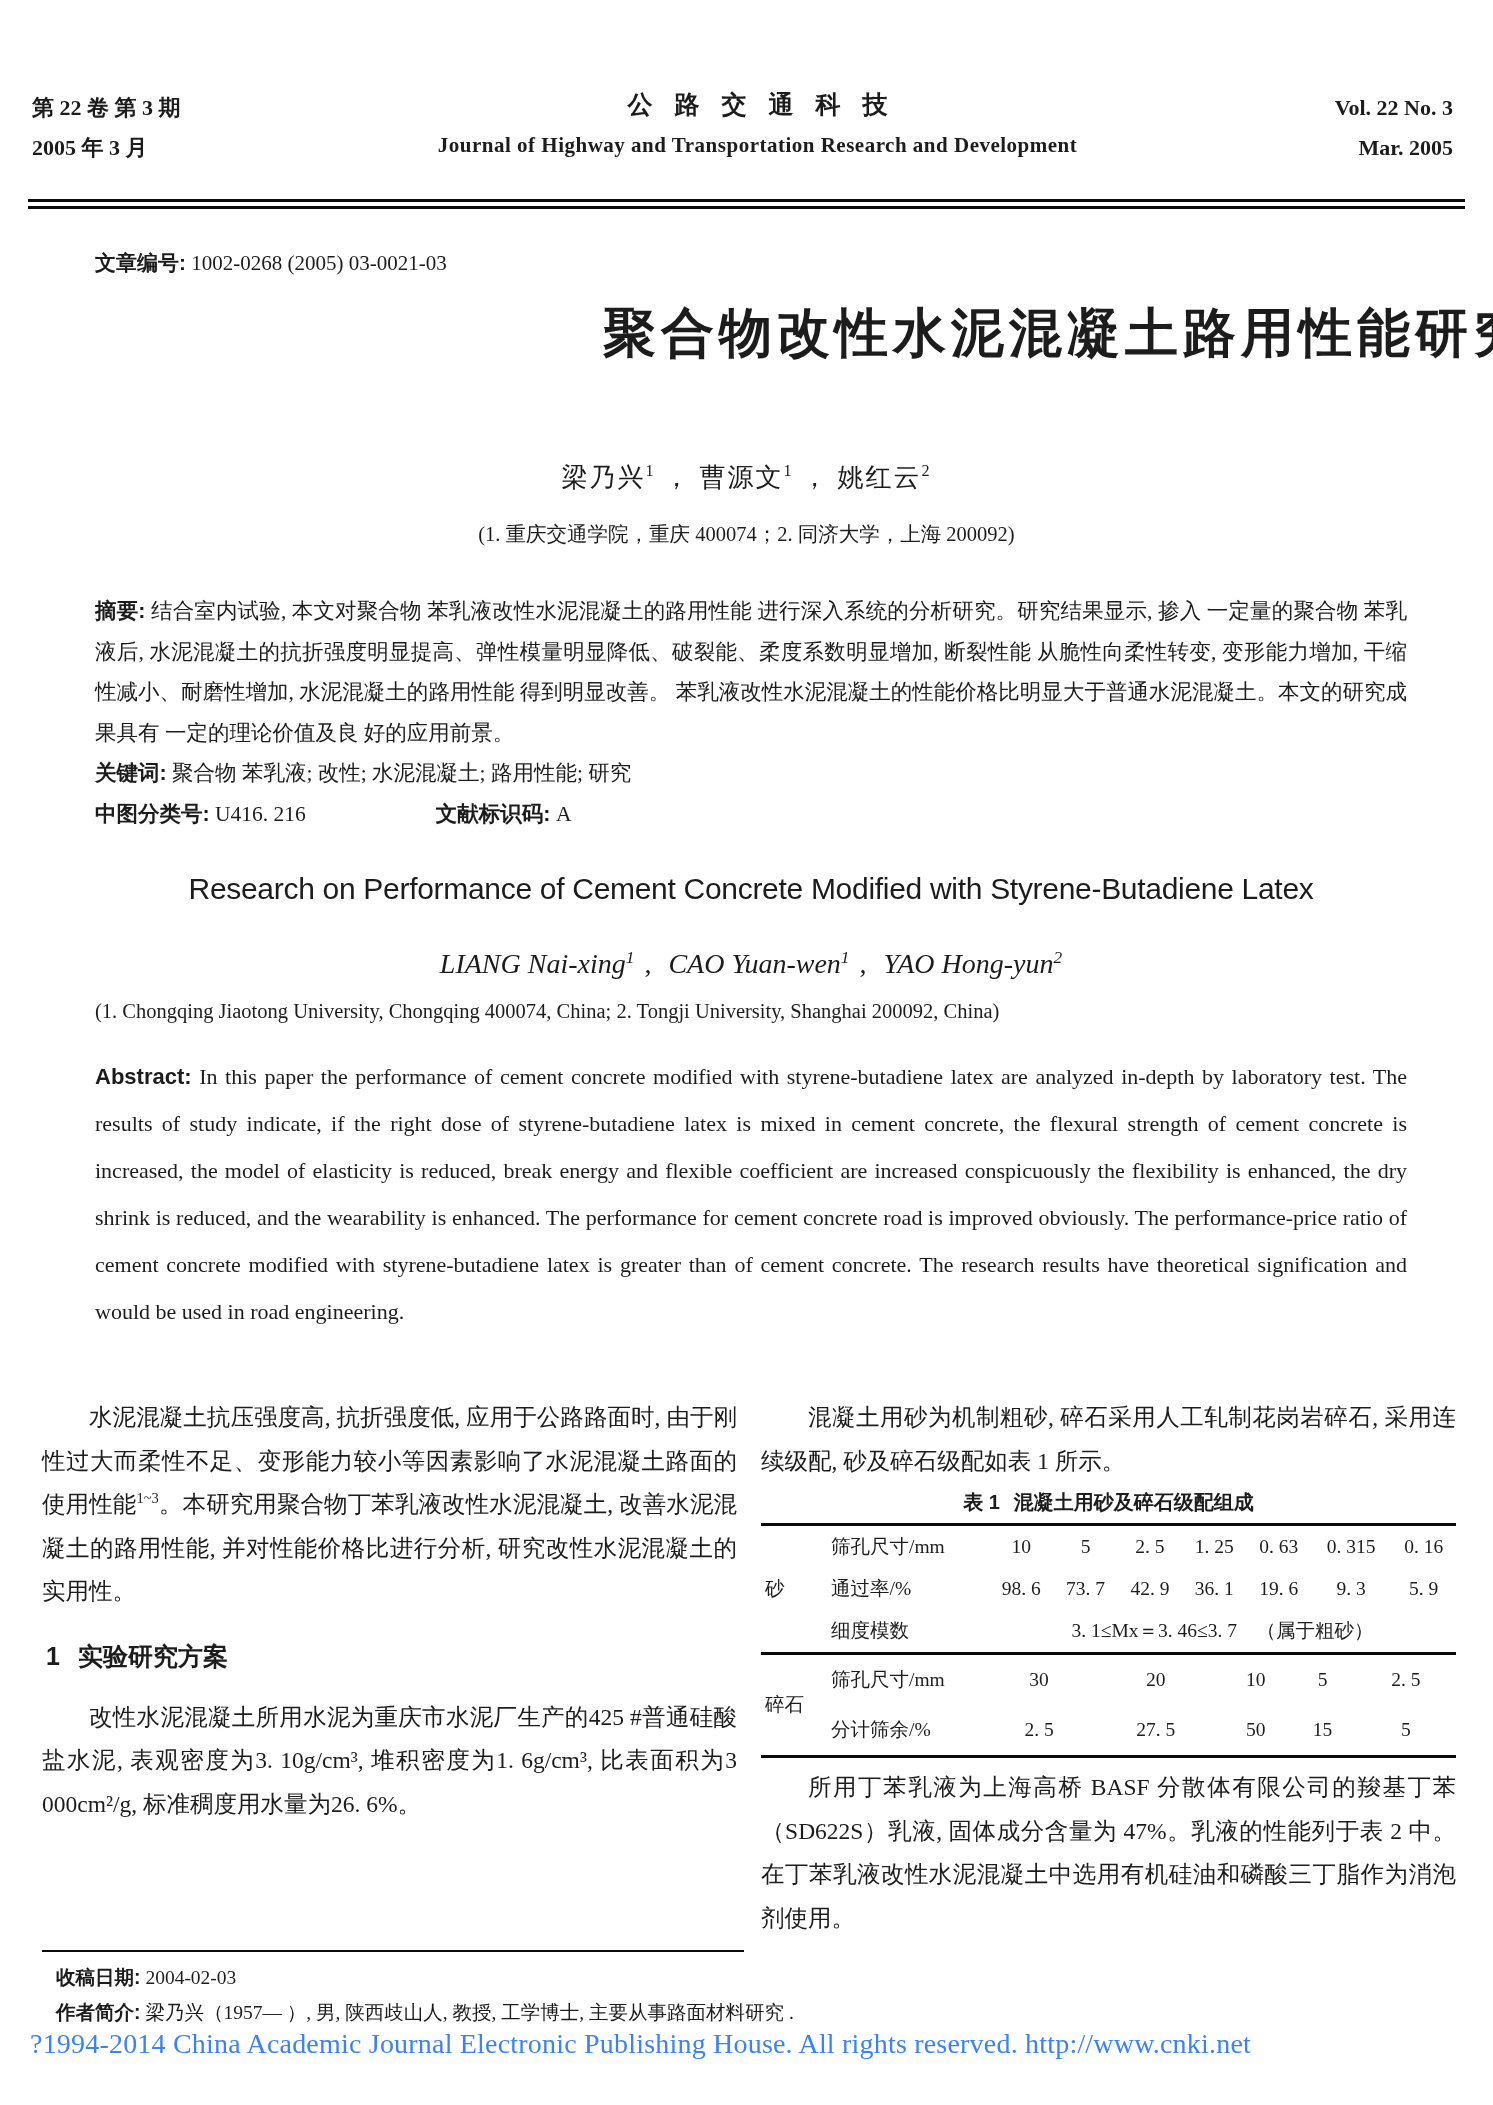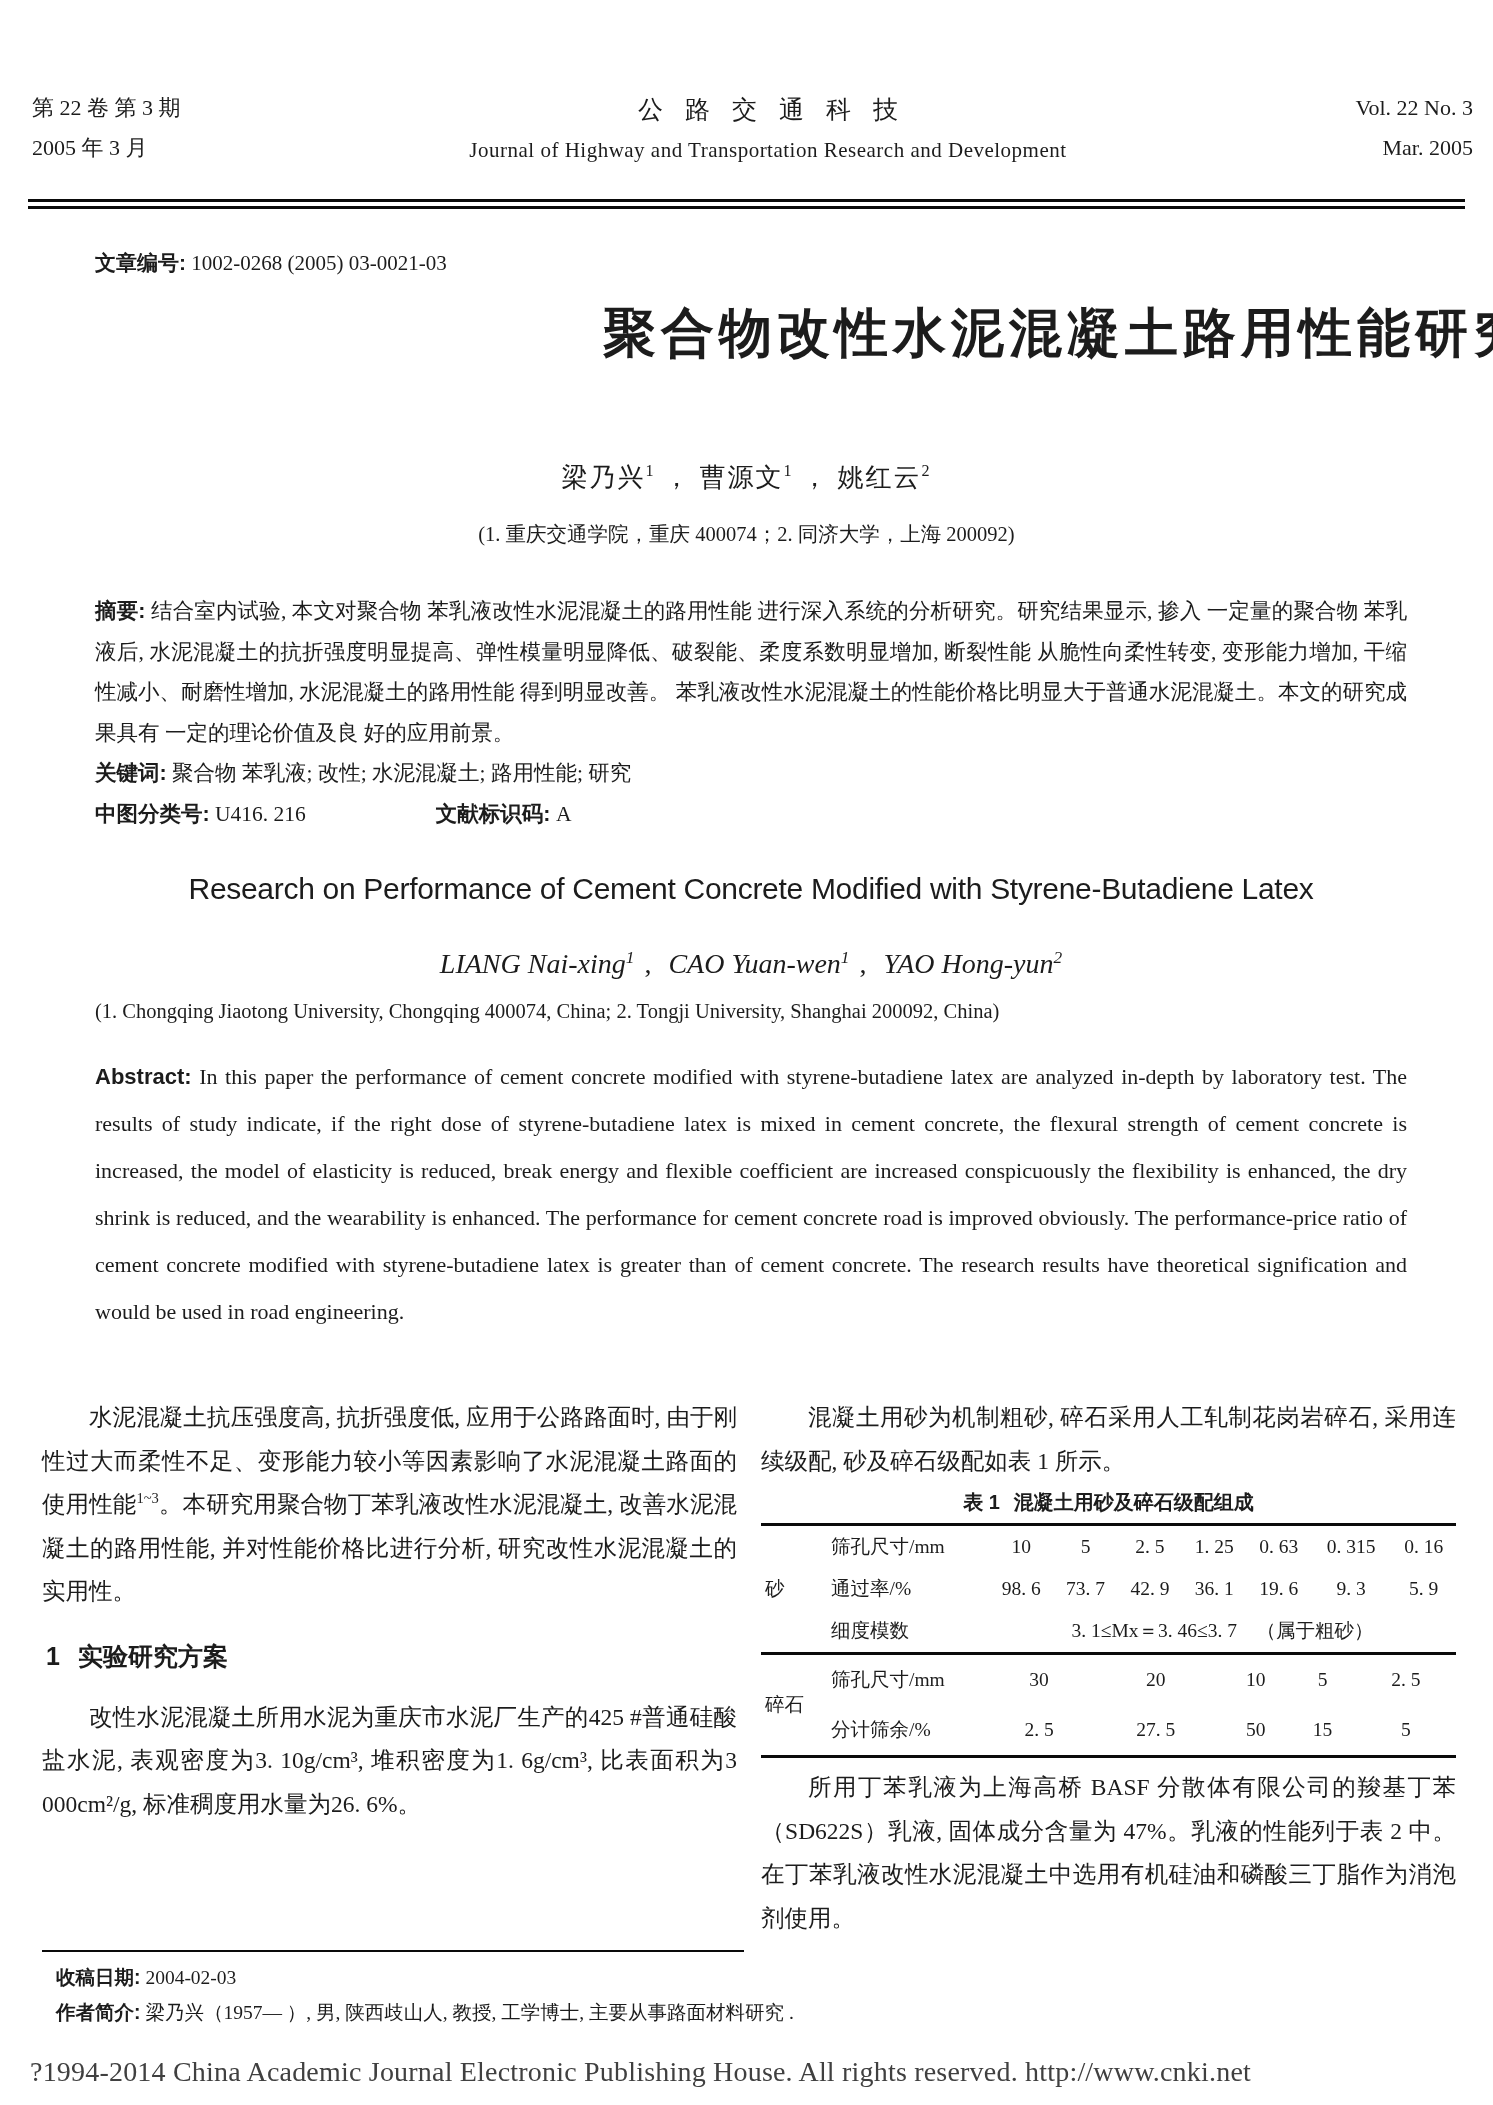--- a/index.html
+++ b/index.html
@@ -7,22 +7,22 @@
     width:1493px;height:2105px;
     background:#ffffff;color:#1c1c1c;
     font-family:"Liberation Serif","DejaVu Serif",serif;
     position:relative;overflow:hidden;
   }
   .sans{font-family:"Liberation Sans","DejaVu Sans",sans-serif;}
   sup{font-size:0.62em;vertical-align:super;line-height:0;}
 
   
   .page-header{
-    position:absolute;top:88px;left:32px;right:20px;
-    display:flex;justify-content:space-between;align-items:center;
+    position:absolute;top:88px;left:32px;right:40px;
+    display:flex;justify-content:space-between;align-items:flex-start;font-weight:bold;
   }
   .hdr-left,.hdr-right{font-size:22px;line-height:40px;white-space:nowrap;}
   .hdr-right{text-align:right;}
   .hdr-center{text-align:center;flex:1;}
   .journal-cn{font-size:25px;letter-spacing:22px;margin-bottom:12px;padding-left:22px;}
   .journal-en{font-size:21px;letter-spacing:0.5px;}
   .double-rule{
     position:absolute;top:199px;left:28px;right:28px;
     height:4px;border-top:3px solid #0a0a0a;border-bottom:3px solid #0a0a0a;
   }
@@ -85,21 +85,21 @@
 
   
   .footnote{position:absolute;top:1950px;left:42px;width:1414px;font-size:19.5px;line-height:35px;}
   .fn-rule{width:702px;border-top:2.5px solid #0a0a0a;margin-bottom:8px;}
   .footnote .lbl{font-weight:bold;font-family:"Liberation Sans","DejaVu Sans",sans-serif;}
   .fn-line{padding-left:14px;}
 
   
   .watermark{
     position:absolute;top:2028px;left:30px;width:1440px;
-    color:#404040;font-size:28px;letter-spacing:0.2px;white-space:nowrap;margin-top:28px;
+    color:#3b82f6;font-size:28px;letter-spacing:0.2px;white-space:nowrap;
   }
 </style>
 </head>
 <body>
 
 <div class="page">
 
   <div class="page-header">
     <div class="hdr-left">
       <div>第 22 卷  第 3 期</div>

